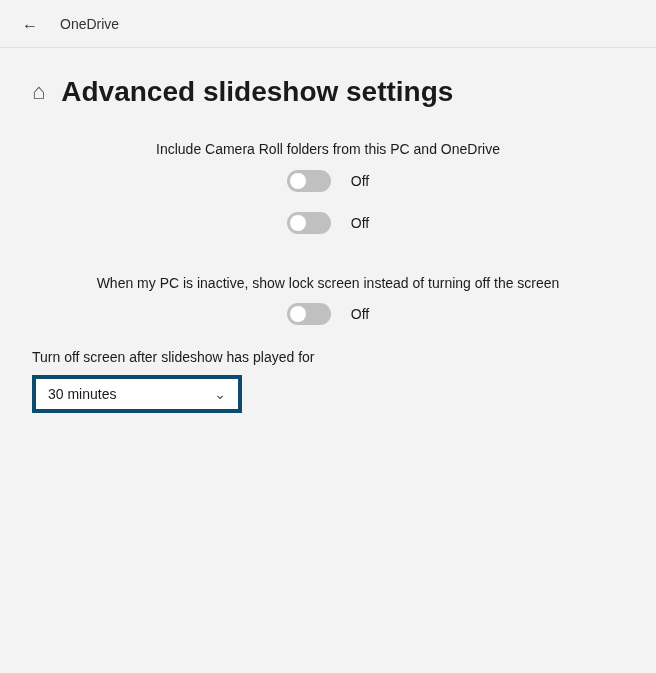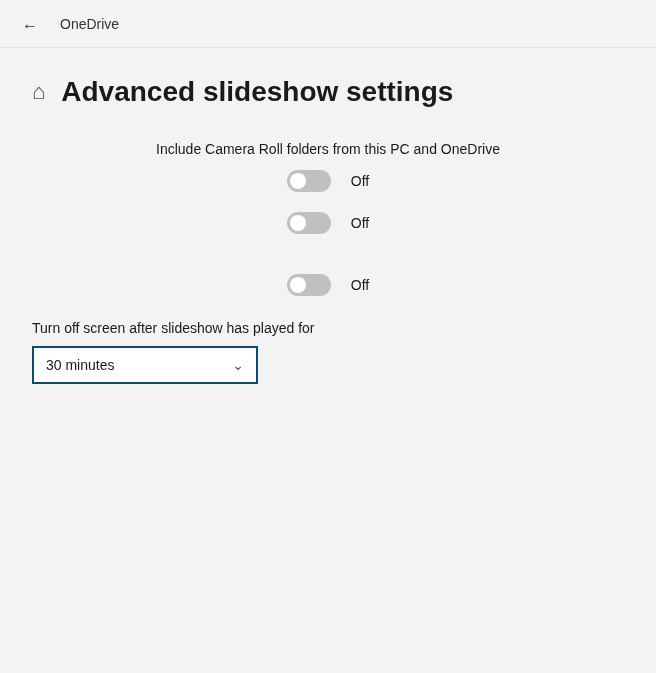--- a/index.html
+++ b/index.html
@@ -140,23 +140,23 @@
       margin-top: 4px;
     }
 
     .dropdown-label {
       font-size: 14px;
       color: #1a1a1a;
       margin-bottom: 10px;
     }
 
     .dropdown {
-      width: 226px;
+      width: 210px;
       height: 38px;
-      border: 2px solid #0c4a6e;
+      border: 4px solid #0c4a6e;
       background: white;
       display: flex;
       align-items: center;
       justify-content: space-between;
       padding: 0 12px;
       cursor: pointer;
       font-size: 14px;
       color: #1a1a1a;
     }
 
@@ -199,20 +199,21 @@
           <div class="toggle-knob"></div>
         </div>
         <span class="toggle-status">Off</span>
       </div>
     </div>
 
     <div class="setting-item">
     </div>
 
     <div class="setting-item">
+      <span class="setting-label">When my PC is inactive, show lock screen instead of turning off the screen</span>
       <div class="toggle-row">
         <div class="toggle off">
           <div class="toggle-knob"></div>
         </div>
         <span class="toggle-status">Off</span>
       </div>
     </div>
 
     <div class="dropdown-section">
       <div class="dropdown-label">Turn off screen after slideshow has played for</div>

